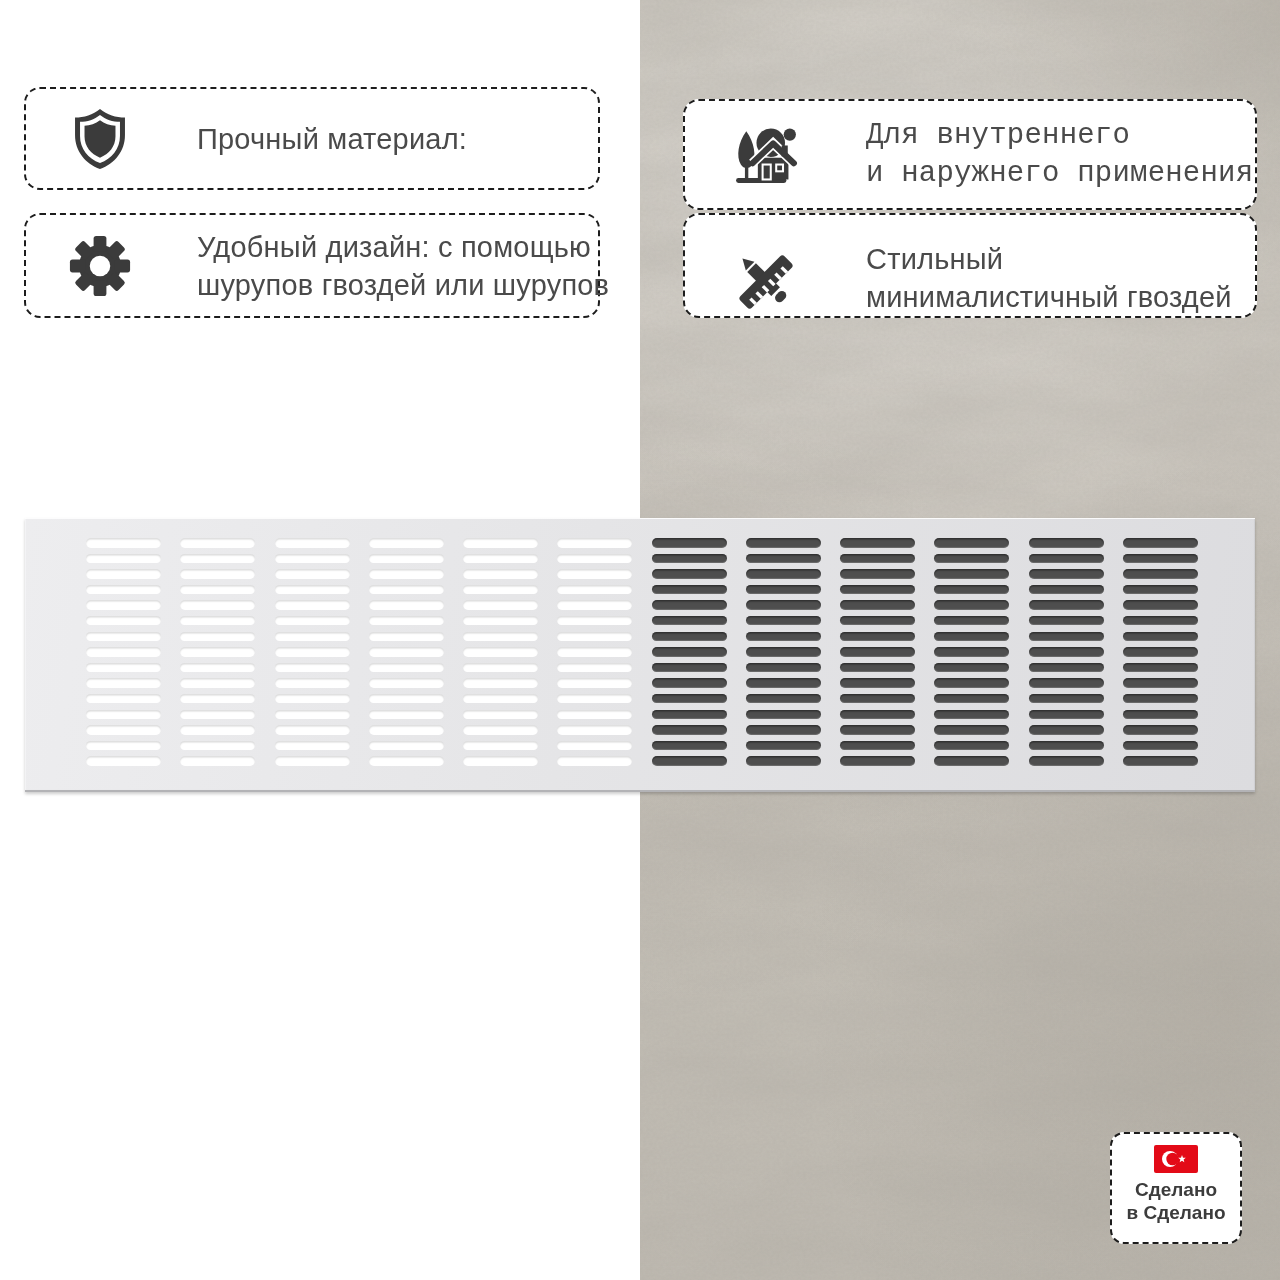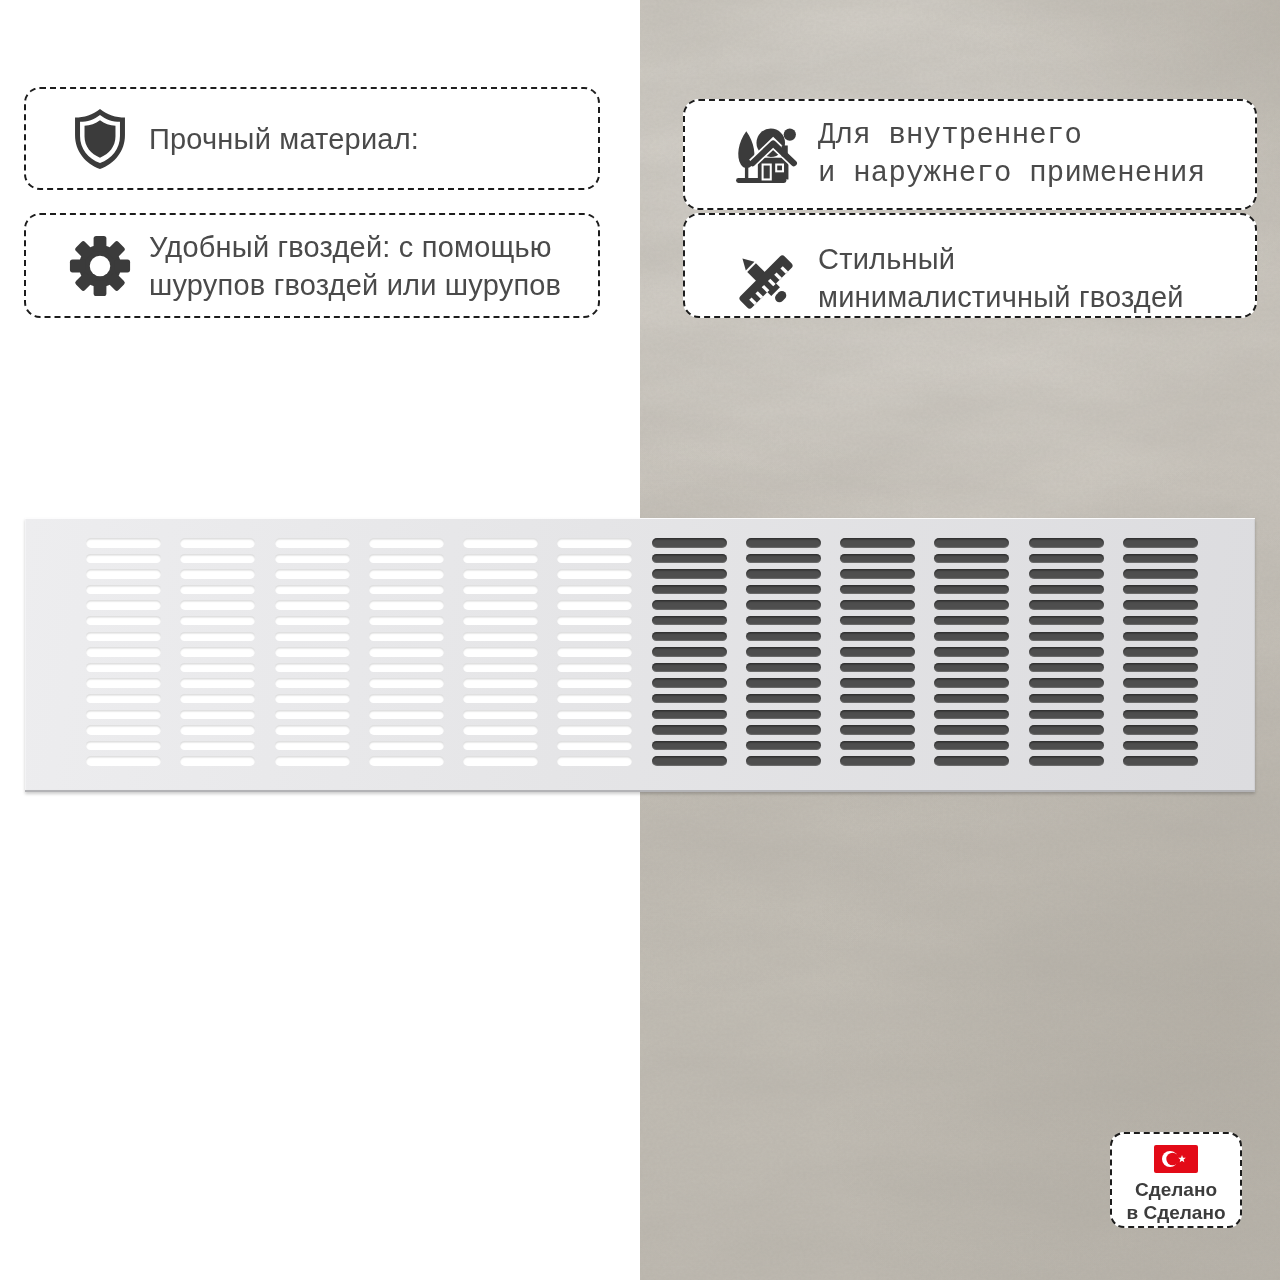--- a/index.html
+++ b/index.html
@@ -35,42 +35,42 @@
   .card-2 { left:24px;  top:213px; width:576px; height:105px; }
   .card-3 { left:683px; top:99px;  width:574px; height:111px;font-family:Liberation Mono, monospace; }
   .card-4 { left:683px; top:213px; width:574px; height:105px;align-items:flex-end; }
   .icon-wrap {
     width:64px; height:68px; margin-left:42px; flex:0 0 auto;
     color:var(--icon); display:flex; align-items:center; justify-content:center;
   }
   .card-3 .icon-wrap, .card-4 .icon-wrap { margin-left:46px; width:70px; }
   .icon-wrap svg { width:100%; height:100%; }
   .card-text { margin-left:17px; font-size:29px; line-height:38px; letter-spacing:0.2px; }
-  .card-text span { display:block; white-space:nowrap; }
+  .card-text span { display:block; white-space:nowrap;margin-left:48px; }
   
   .grille {
     position:absolute; left:25px; top:518px; width:1230px; height:274px;
     background:linear-gradient(100deg, #ededef 0%, #e5e5e7 45%, #dcdcdf 100%);
     box-shadow: inset 0 1px 0 rgba(255,255,255,0.85),
                 inset 1px 0 1px rgba(255,255,255,0.4),
                 inset -1px 0 1px rgba(0,0,0,0.06),
                 0 2px 3px rgba(0,0,0,0.20);
     border-bottom:2px solid #b3b3b6;
   }
   #grille-slots {
     position:absolute; left:61px; right:57px; top:20px; bottom:24px;
     display:flex; justify-content:space-between;
   }
   .slot-col { display:flex; flex-direction:column; justify-content:space-between; width:75px; }
   .slot { height:9.5px; border-radius:5px; }
   .slot-light { background:var(--slot-light); box-shadow: inset 0 1.5px 1.5px rgba(0,0,0,0.14); }
   .slot-dark  { background:var(--slot-dark);  box-shadow: inset 0 1.5px 1.5px rgba(0,0,0,0.40), inset 0 -1px 1px rgba(255,255,255,0.18); }
   
   .made-in {
-    position:absolute; left:1110px; top:1132px; width:132px; height:96px;
+    position:absolute; left:1110px; top:1132px; width:132px; height:112px;
     background:#fff; border:2px dashed var(--card-border); border-radius:14px;
     display:flex; flex-direction:column; align-items:center; padding-top:11px;
   }
   .made-in svg.flag { width:44px; height:28px; flex:0 0 auto; }
   .made-in-text {
     margin-top:5px; font-size:19px; font-weight:bold; line-height:23px;
     color:#3c3c3c; text-align:center;
   }
   .made-in-text span { display:block; }
 </style>
@@ -118,21 +118,21 @@
           <rect x="40" y="3" width="20" height="24" rx="4" transform="rotate(135 50 50)"></rect>
           <rect x="40" y="3" width="20" height="24" rx="4" transform="rotate(180 50 50)"></rect>
           <rect x="40" y="3" width="20" height="24" rx="4" transform="rotate(225 50 50)"></rect>
           <rect x="40" y="3" width="20" height="24" rx="4" transform="rotate(270 50 50)"></rect>
           <rect x="40" y="3" width="20" height="24" rx="4" transform="rotate(315 50 50)"></rect>
         </g>
         <circle cx="50" cy="50" r="16" fill="#ffffff"></circle>
       </svg>
     </div>
     <div class="card-text">
-      <span>Удобный гвоздей: с помощью</span>
+      <span>Удобный дизайн: с помощью</span>
       <span>шурупов гвоздей или шурупов</span>
     </div>
   </div>
 
   <div class="card card-3">
     <div class="icon-wrap">
       <svg viewBox="0 0 100 100" xmlns="http://www.w3.org/2000/svg">
         <g fill="currentColor">
           <circle cx="85" cy="20" r="9"></circle>
           <circle cx="57" cy="32" r="21"></circle>

